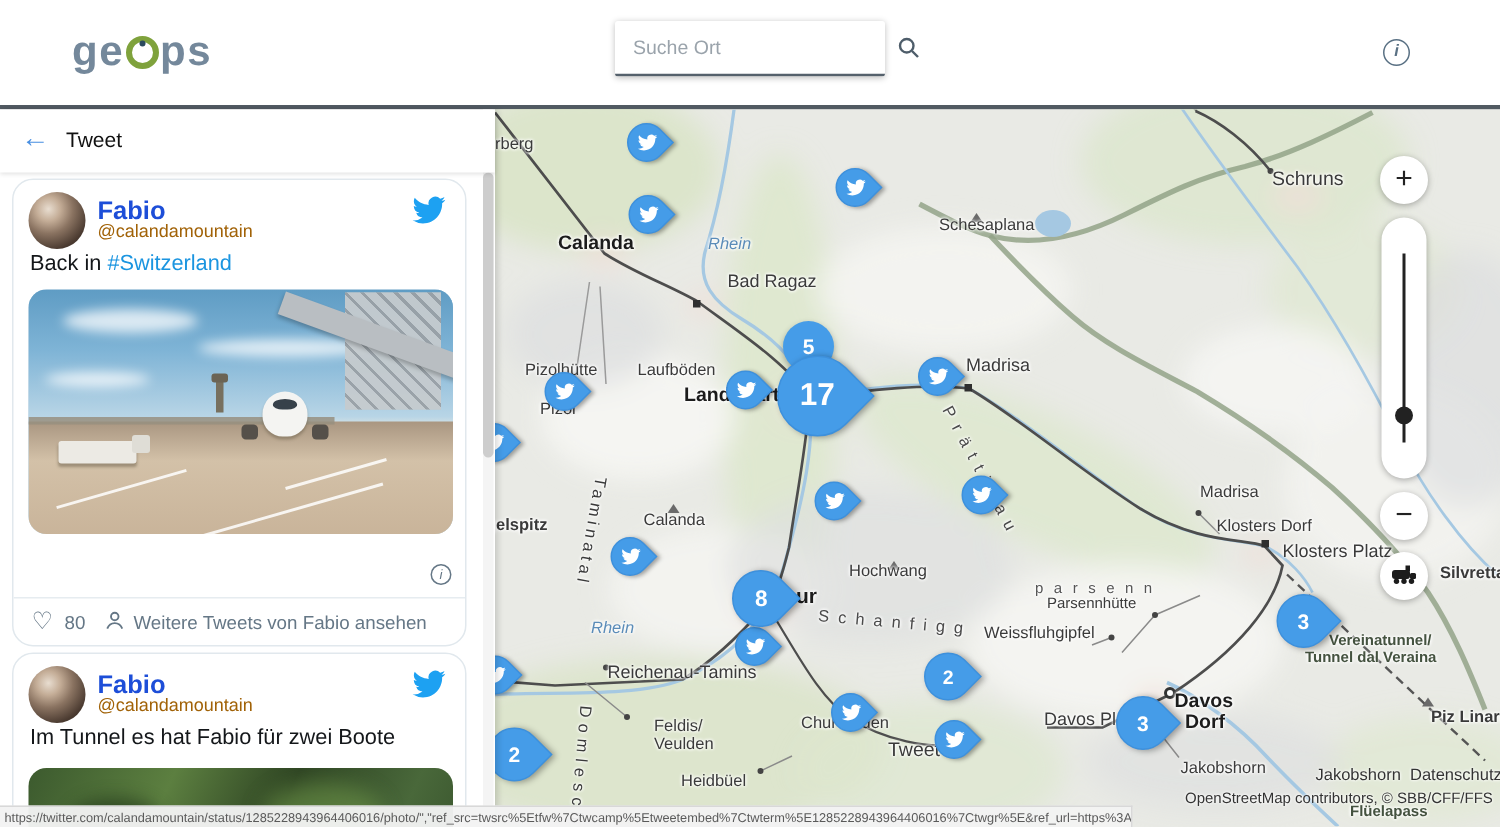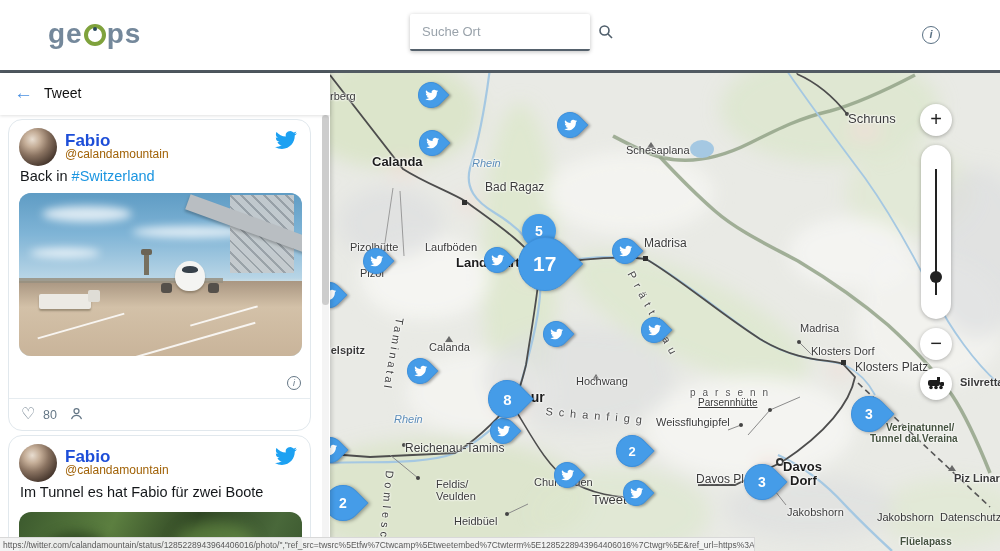--- a/index.html
+++ b/index.html
@@ -226,26 +226,26 @@
       <div class="ml s12" style="left:518px;top:38px;font-size:13px;">Schruns</div>
       <div class="ml" style="left:20px;top:168px;">Pizolhütte</div>
       <div class="ml" style="left:95px;top:168px;">Laufböden</div>
       <div class="ml big" style="left:126px;top:182px;">Landquart</div>
       <div class="ml s12" style="left:314px;top:163px;">Madrisa</div>
       <div class="ml" style="left:30px;top:194px;">Pizol</div>
       <div class="ml sp rot" style="left:306px;top:196px;transform:rotate(62deg);">Prättigau</div>
       <div class="ml b" style="left:-6px;top:271px;">gelspitz</div>
       <div class="ml rot" style="left:76px;top:246px;transform:rotate(100deg);letter-spacing:3px;">Taminatal</div>
       <div class="ml" style="left:99px;top:268px;">Calanda</div>
-      <div class="ml" style="left:246px;top:302px;">Hochwang</div>
+      <div class="ml" style="left:236px;top:302px;">Hochwang</div>
       <div class="ml huge" style="left:182px;top:316px;">Chur</div>
       <div class="ml sp rot" style="left:216px;top:332px;transform:rotate(5deg);">Schanfigg</div>
       <div class="ml" style="left:326px;top:343px;">Weissfluhgipfel</div>
       <div class="ml sp2" style="left:360px;top:314px;">parsenn</div>
-      <div class="ml s10" style="left:368px;top:324px;text-decoration:underline;">Parsennhütte</div>
+      <div class="ml s10" style="left:368px;top:324px;">Parsennhütte</div>
       <div class="ml" style="left:470px;top:249px;">Madrisa</div>
       <div class="ml" style="left:481px;top:272px;text-align:center;">Klosters Dorf</div>
       <div class="ml s12" style="left:485px;top:287px;margin-left:40px;">Klosters Platz</div>
       <div class="ml b" style="left:630px;top:303px;">Silvretta</div>
       <div class="ml grn" style="left:556px;top:349px;">Vereinatunnel/</div>
       <div class="ml grn" style="left:540px;top:360px;">Tunnel dal Veraina</div>
       <div class="ml s12" style="left:366px;top:399px;">Davos Pl</div>
       <div class="ml big" style="left:453px;top:386px;">Davos</div>
       <div class="ml big" style="left:460px;top:400px;">Dorf</div>
       <div class="ml b" style="left:624px;top:399px;">Piz Linard</div>
@@ -367,20 +367,21 @@
           <circle cx="4" cy="11.5" r="1.8" fill="#1c1c1c"></circle>
             <circle cx="9" cy="11.5" r="1.8" fill="#1c1c1c"></circle>
             <circle cx="14" cy="11.5" r="1.8" fill="#1c1c1c"></circle>
         </svg>
       </div>
 
       <div class="attr" style="left:547px;top:438px;font-size:11px;">
         <a>Jakobshorn</a>&nbsp;
         <a>Datenschutz</a>
       </div>
+      <div class="attr" style="left:460px;top:454px;font-size:10px;">OpenStreetMap contributors, © SBB/CFF/FFS</div>
     </div>
 
     <div class="sidebar">
       <div class="side-head">
         <span class="backbtn">←</span>
         <span class="side-title">Tweet</span>
       </div>
 
       <div class="tcard" style="top:46px;height:312px;">
         <div class="avatar"></div>
@@ -414,20 +415,21 @@
         <div class="tinfo">i</div>
         <div class="tdiv"></div>
         <span class="theart">♡</span>
         <span class="tlikes">80</span>
         <span class="tperson">
           <svg width="15" height="15" viewBox="0 0 24 24" fill="none" stroke="#657786" stroke-width="2">
               <circle cx="12" cy="8" r="4"></circle>
               <path d="M4 21c1.5-4 4.5-6 8-6s6.5 2 8 6"></path>
             </svg>
         </span>
+        <span class="tmore">Weitere Tweets von Fabio ansehen</span>
       </div>
 
       <div class="tcard" style="top:362px;height:170px;">
         <div class="avatar"></div>
         <div class="tname">Fabio</div>
         <div class="thandle">@calandamountain</div>
         <div class="tbird">
           <svg width="22" height="22" viewBox="0 0 24 24" fill="#1da1f2">
               <path d="M23.953 4.57a10 10 0 01-2.825.775 4.958 4.958 0 002.163-2.723 9.99 9.99 0 01-3.127 1.195 4.92 4.92 0 00-8.384 4.482C7.69 8.095 4.067 6.13 1.64 3.162a4.822 4.822 0 00-.666 2.475c0 1.71.87 3.213 2.188 4.096a4.904 4.904 0 01-2.228-.616v.06a4.923 4.923 0 003.946 4.827 4.996 4.996 0 01-2.212.085 4.936 4.936 0 004.604 3.417 9.867 9.867 0 01-6.102 2.105c-.39 0-.779-.023-1.17-.067a13.995 13.995 0 007.557 2.209c9.053 0 13.998-7.496 13.998-13.985 0-.21 0-.42-.015-.63A9.935 9.935 0 0024 4.59z"></path>
             </svg>

